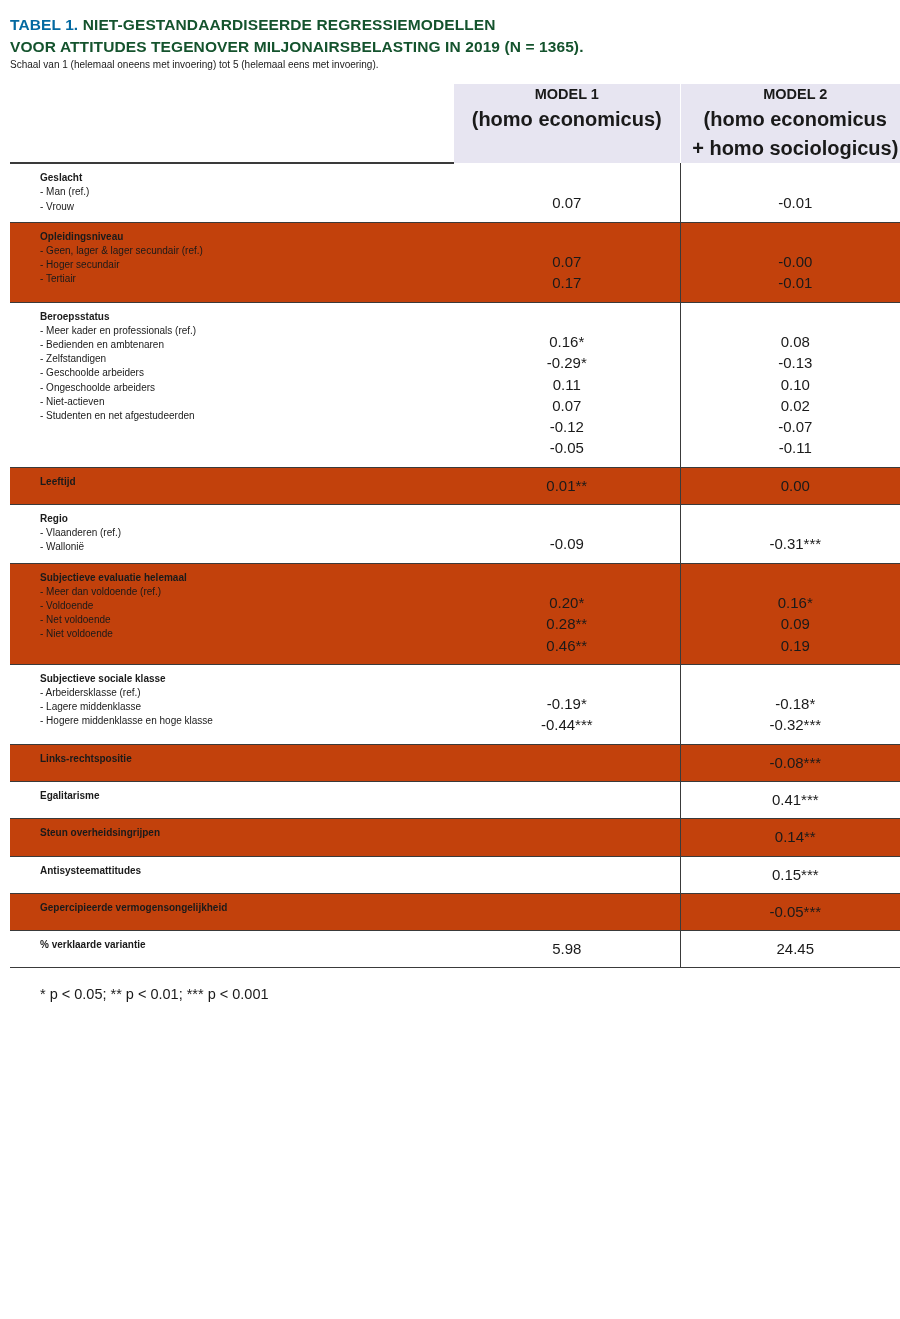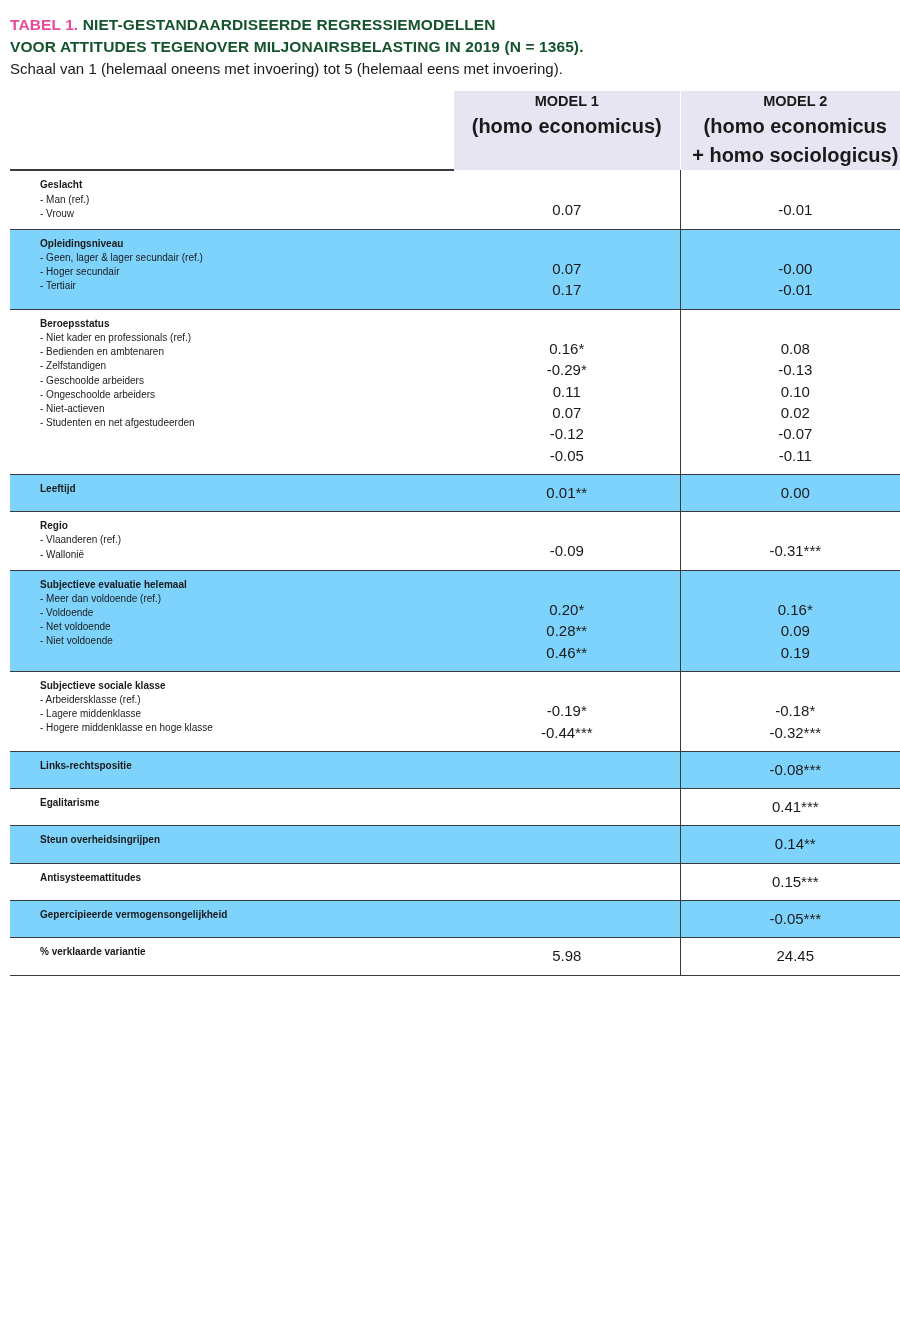--- a/index.html
+++ b/index.html
@@ -23,30 +23,30 @@
   .caption {
     font-size: 15.5px;
     line-height: 1.42;
     margin: 0 0 10px 2px;
   }
   .caption-line1 {
     font-weight: bold;
     letter-spacing: 0.1px;
   }
   .cap-label {
-    color: #ec4899;
+    color: #0369a1;
     font-weight: bold;
   }
   .cap-main {
     color: #14532d;
     font-weight: bold;
   }
   .caption-line3 {
     font-weight: normal;
-    font-size: 15px;
+    font-size: 10px;
     color: #1a1a1a;
   }
   
   table.reg {
     border-collapse: collapse;
     width: 884px;
     margin: 12px 0 0 2px;
     table-layout: fixed;
   }
   table.reg col.c0 { width: 444px; }
@@ -78,21 +78,21 @@
   .hdr-sub {
     display: block;
     font-weight: bold;
     font-size: 20px;
   }
 
   tbody tr.band td {
     padding: 7px 0 8px 0;
     border-bottom: 1px solid #3a3a3a;
   }
-  tbody tr.band.shaded td { background: #7dd3fc; margin-left: 44px; }
+  tbody tr.band.shaded td { background: #c2410c; margin-left: 44px; }
   tbody tr.band.plain td { background: #ffffff; }
 
   td.labels {
     padding-left: 30px !important;
     font-size: 10px;
     line-height: 1.42;
     border-right: 1px solid #3a3a3a;
   }
   td.vals {
     text-align: center;
@@ -182,21 +182,21 @@
           </td>
           <td class="vals">
             <span class="val empty"></span>
             <span class="val">-0.00</span>
             <span class="val">-0.01</span>
           </td>
         </tr>
         <tr class="band plain">
           <td class="labels">
             <span class="grp-title">Beroepsstatus</span>
-            <span class="item">- Niet kader en professionals (ref.)</span>
+            <span class="item">- Meer kader en professionals (ref.)</span>
             <span class="item">- Bedienden en ambtenaren</span>
             <span class="item">- Zelfstandigen</span>
             <span class="item">- Geschoolde arbeiders</span>
             <span class="item">- Ongeschoolde arbeiders</span>
             <span class="item">- Niet-actieven</span>
             <span class="item">- Studenten en net afgestudeerden</span>
           </td>
           <td class="vals m1">
             <span class="val empty"></span>
             <span class="val">0.16*</span>
@@ -343,14 +343,15 @@
           <td class="vals m1">
             <span class="val">5.98</span>
           </td>
           <td class="vals">
             <span class="val">24.45</span>
           </td>
         </tr>
       </tbody>
   </table>
 
+  <div class="footnote">* p &lt; 0.05; ** p &lt; 0.01; *** p &lt; 0.001</div>
 
 </div>
 
 </body></html>

